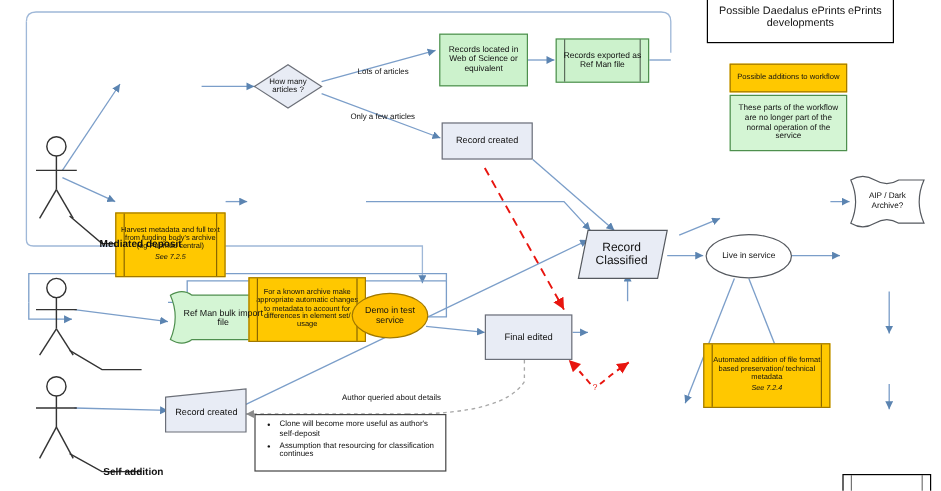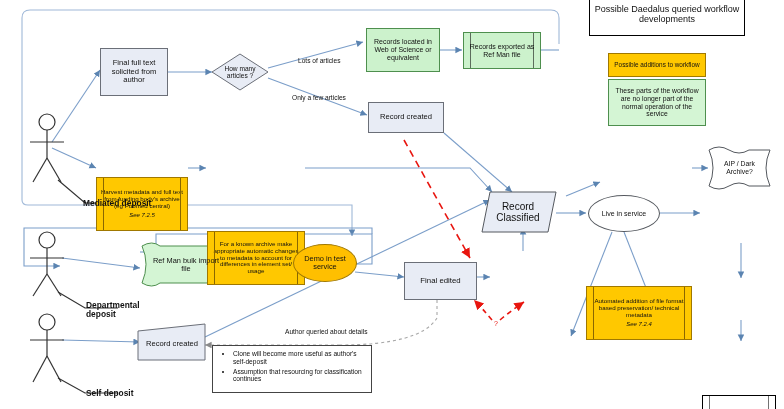--- a/index.html
+++ b/index.html
@@ -157,23 +157,20 @@
 
     <polygon points="490,192 556,192 548,232 482,232" fill="#e8ecf5" stroke="#55595f" stroke-width="1"></polygon>
 
     <polygon points="138,331 205,324 205,360 138,360" fill="#e8ecf5" stroke="#6b6f78" stroke-width="1"></polygon>
 
     <path d="M709,150 Q719,144 729,150 Q739,156 749,150 L770,150 Q762,168 770,186 L749,186 Q739,180 729,186 Q719,192 709,186 Q717,168 709,150 z" fill="#ffffff" stroke="#55595f" stroke-width="1"></path>
 
     <path d="M142,246 Q152,240 160,246 L229,246 Q221,264 229,283 L160,283 Q152,289 142,283 Q150,264 142,246 z" fill="#d4f5d4" stroke="#4e8f4e" stroke-width="1"></path>
   </svg>
 
-  <div class="node f-blue" style="left:100px;top:48px;width:68px;height:48px;font-size:7.6px;color:#111;">
-    <span class="txt">Final full text solicited from author</span>
-  </div>
 
   <div class="node" style="left:212px;top:54px;width:56px;height:36px;font-size:6.6px;color:#111;background:transparent;border:none;">
     <span class="txt">How many articles ?</span>
   </div>
 
   <div class="node f-green" style="left:366px;top:28px;width:74px;height:44px;font-size:7px;color:#111;">
     <span class="txt">Records located in Web of Science or equivalent</span>
   </div>
 
   <div class="node f-green pp" style="left:463px;top:32px;width:78px;height:37px;font-size:7px;color:#111;">
@@ -229,27 +226,24 @@
   <div class="node" style="left:140px;top:328px;width:64px;height:32px;font-size:7.6px;color:#111;background:transparent;border:none;">
     <span class="txt">Record created</span>
   </div>
 
   <div class="label" style="left:298px;top:57px;font-size:6.6px;">Lots of articles</div>
   <div class="label" style="left:292px;top:94px;font-size:6.6px;">Only a few articles</div>
   <div class="label" style="left:285px;top:328px;font-size:6.6px;">Author queried about details</div>
   <div class="label" style="left:494px;top:320px;font-size:7px;color:#e8150f;">?</div>
 
   <div class="swim" style="left:83px;top:198px;font-size:8.4px;">Mediated deposit</div>
-  <div class="swim" style="left:86px;top:301px;font-size:8.4px;line-height:1.12;white-space:normal;width:78px;">
-    <span>Departmental deposit</span>
-  </div>
-  <div class="swim" style="left:86px;top:388px;font-size:8.4px;">Self deposit</div>
+  <div class="swim" style="left:86px;top:388px;font-size:8.4px;">Self addition</div>
 
   <div class="title-box" style="left:589px;top:-8px;width:146px;height:42px;font-size:9px;color:#111;padding:0 4px;">
-    <span>Possible Daedalus queried workflow developments</span>
+    <span>Possible Daedalus ePrints ePrints developments</span>
   </div>
 
   <div class="node f-yellow" style="left:608px;top:53px;width:98px;height:24px;font-size:6.4px;color:#111;">
     <span class="txt">Possible additions to workflow</span>
   </div>
   <div class="node f-greenpale" style="left:608px;top:79px;width:98px;height:47px;font-size:6.8px;color:#111;">
     <span class="txt">These parts of the workflow are no longer part of the normal operation of the service</span>
   </div>
 
   <div class="note" style="left:212px;top:345px;width:158px;height:46px;font-size:6.6px;color:#111;">

